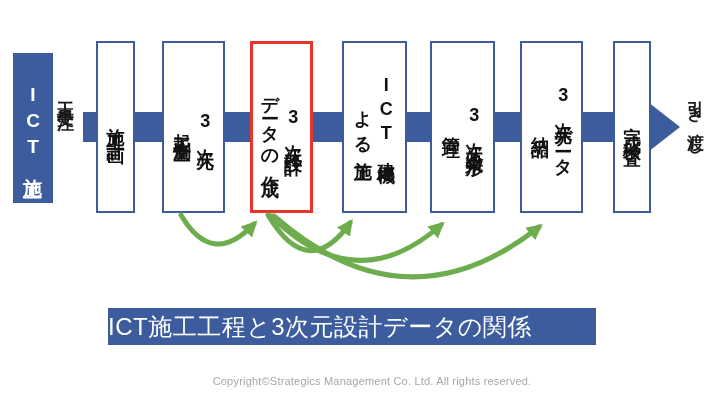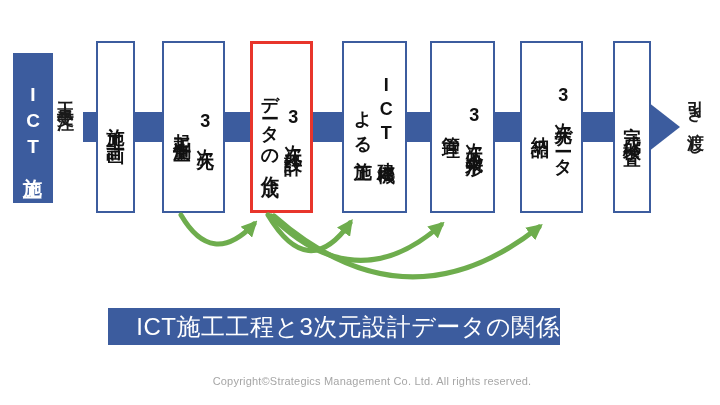--- a/index.html
+++ b/index.html
@@ -40,22 +40,22 @@
   .step.red{border:3px solid #E8352B;}
   .vcol{
     writing-mode:vertical-rl;text-orientation:upright;
     font-weight:bold;font-size:18px;color:#111;letter-spacing:4px;line-height:1.12;
   }
   .step.single .vcol{letter-spacing:7px;}
   
   .arrows{position:absolute;left:0;top:0;width:720px;height:405px;z-index:3;pointer-events:none;}
   
   .banner{
-    position:absolute;left:108px;top:308px;width:452px;height:37px;background:#3C5C9E;
-    display:flex;align-items:center;justify-content:flex-end;z-index:2;
+    position:absolute;left:108px;top:308px;width:488px;height:37px;background:#3C5C9E;
+    display:flex;align-items:center;justify-content:flex-start;z-index:2;
   }
   .banner .t{color:#fff;font-size:24px;letter-spacing:0.5px;white-space:nowrap;}
   
   .copyright{
     position:absolute;left:12px;top:375px;width:720px;text-align:center;
     color:#A6A6A6;font-size:11px;letter-spacing:0.2px;z-index:2;
   }
 </style>
 </head>
 <body>

